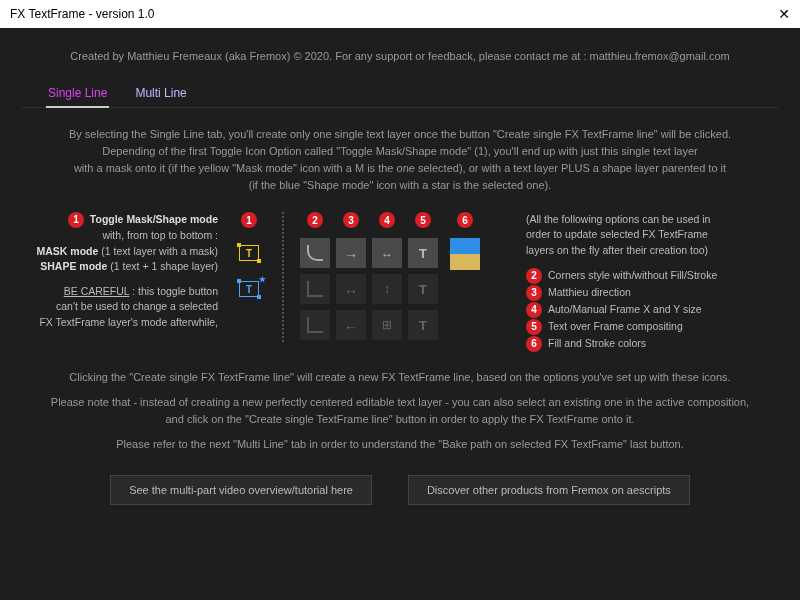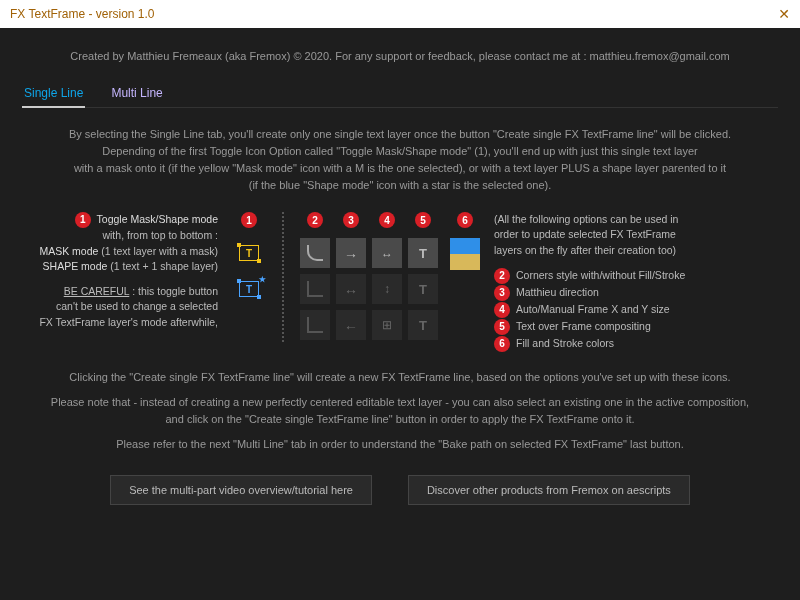--- a/index.html
+++ b/index.html
@@ -7,21 +7,21 @@
       font-family: "Segoe UI", Arial, sans-serif;
       background: #1a1a1a;
       color: #aaa;
       width: 800px;
       height: 600px;
       overflow: hidden;
       font-size: 11px;
     }
     .titlebar {
       background: #fff;
-      color: #a16207;
+      color: #000000;
       height: 28px;
       display: flex;
       align-items: center;
       justify-content: space-between;
       padding: 0 10px;
       font-size: 12px;
     }
     .titlebar-close { font-size: 14px; cursor: pointer; }
     .body-wrap {
       background: #1e1e1e;
@@ -40,23 +40,24 @@
       border-bottom: 1px solid #333;
       margin-bottom: 18px;
     }
     .tab {
       padding: 4px 2px 6px;
       color: #c4b5fd;
       cursor: pointer;
       font-size: 12px;
     }
     .tab.active {
-      color: #0ea5e9;
+      color: #d946ef;
       border-bottom: 2px solid #ccc;
       margin-bottom: -1px;
+      margin-left: 24px;
     }
     .intro {
       text-align: center;
       color: #999;
       font-size: 11px;
       line-height: 1.55;
       margin-bottom: 18px;
     }
     .middle {
       display: flex;
@@ -74,21 +75,21 @@
       display: inline-flex;
       align-items: center;
       justify-content: center;
       width: 16px; height: 16px;
       border-radius: 50%;
       background: #d81f26;
       color: #fff;
       font-size: 10px;
       font-weight: bold;
     }
-    .left-b { color: #ddd; font-weight: normal; }
+    .left-b { color: #ddd; font-weight: bold; }
     .left-u { text-decoration: underline; }
     .panel {
       display: flex;
       gap: 12px;
     }
     .toggle-col {
       display: flex;
       flex-direction: column;
       align-items: center;
       gap: 6px;
@@ -124,21 +125,21 @@
     .corner-path{width:16px;height:16px;border-left:2px solid #aaa;border-bottom:2px solid #aaa;border-bottom-left-radius:10px;}
     .icon-btn.dim .corner-path{border-color:#555;border-bottom-left-radius:0;}
     .icon-btn.dim .corner-path.noround{border-bottom-left-radius:0;}
     .arrow{font-size:14px;}
     .t-letter{font-weight:bold;font-size:13px;}
     .swatches{display:flex;flex-direction:column;align-items:center;gap:0;margin-top:4px;}
     .swatch{width:30px;height:16px;cursor:pointer;}
     .swatch.fill{background:#2f8fe8;}
     .swatch.stroke{background:#d8b85a;}
     .right-col{
-      width:242px;color:#bbb;line-height:1.45;font-size:10.5px;
+      width:242px;color:#bbb;line-height:1.45;font-size:10.5px;margin-left:32px;
     }
     .right-list{margin-top:10px;}
     .right-list .row{display:flex;gap:6px;align-items:center;margin:1px 0;}
     .notes{text-align:center;color:#999;font-size:11px;line-height:1.55;margin-top:6px;}
     .notes p{margin:8px 0;}
     .footer-btns{
       display:flex;justify-content:center;gap:36px;margin-top:22px;
     }
     .footer-btns button{
       background:#2a2a2a;border:1px solid #444;color:#bbb;

